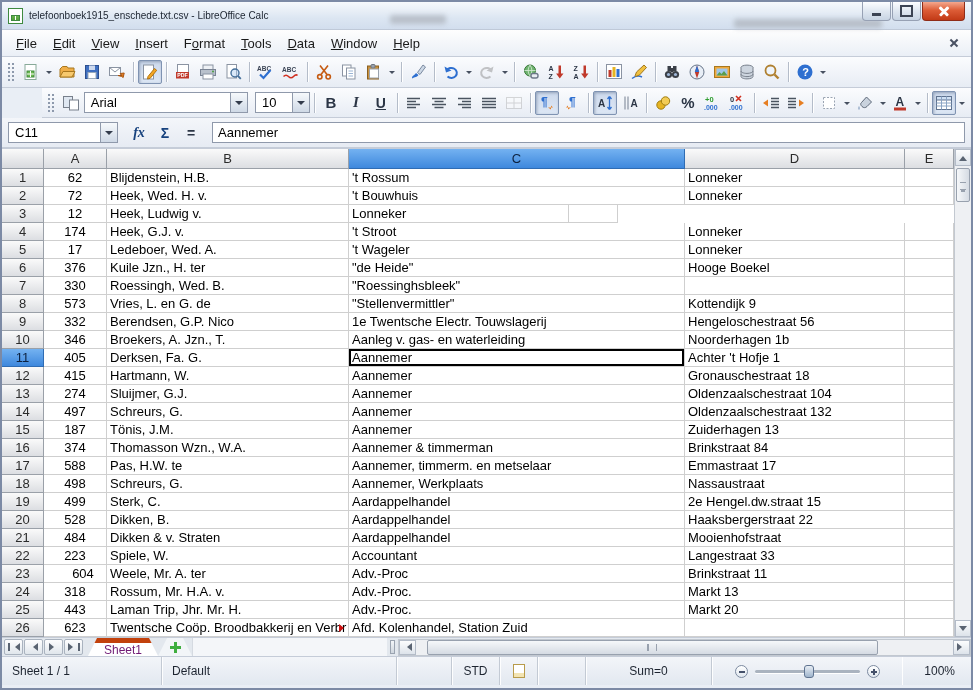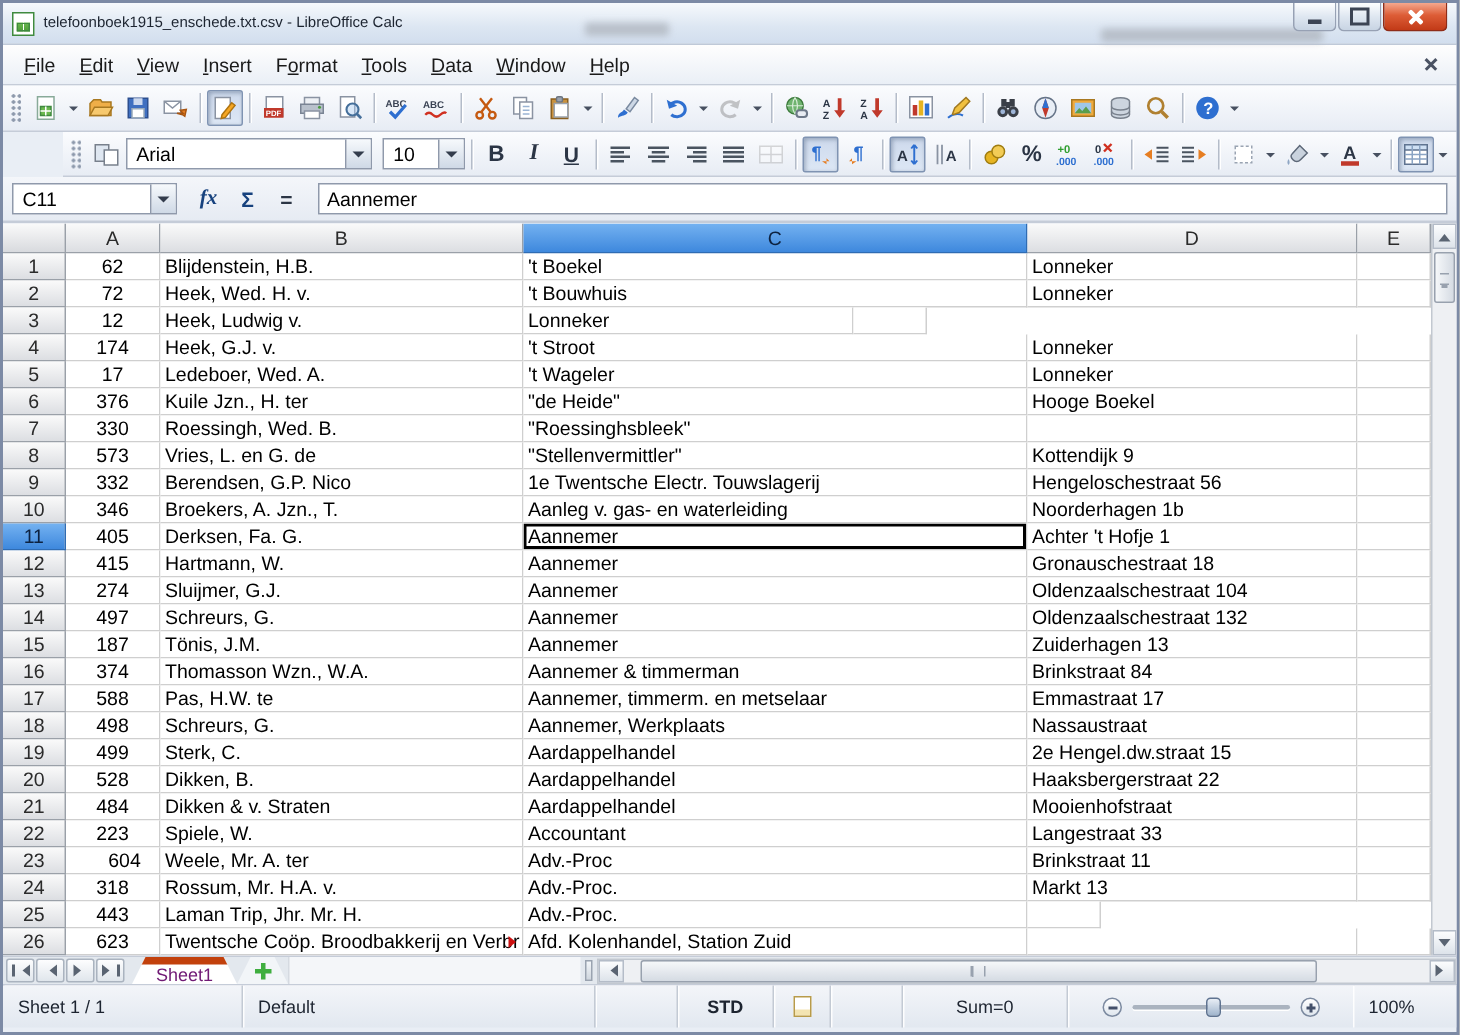--- a/index.html
+++ b/index.html
@@ -93,25 +93,25 @@
   .tabsplit{width:5px;height:14px;background:linear-gradient(#f3f6f9,#cfd6de);border:1px solid #9aa3b0;margin:0 3px;}
   .hscroll{flex:1;height:17px;display:flex;align-items:center;background:#eef0f3;border:1px solid #c2c8d0;}
   .hbtn{width:17px;height:15px;background:linear-gradient(#fcfdfe,#dde3ea);border:1px solid #b4bcc8;display:flex;align-items:center;justify-content:center;}
   .htrack{flex:1;height:15px;position:relative;}
   .hthumb{position:absolute;left:2%;width:84%;top:0;height:15px;background:linear-gradient(#f6f8fa,#d5dbe3);border:1px solid #98a1ae;border-radius:2px;}
   .hthumb::after{content:"";position:absolute;left:50%;top:3px;bottom:3px;width:8px;transform:translateX(-50%);border-left:1px solid #98a1ae;border-right:1px solid #98a1ae;box-shadow:inset 3px 0 0 -2px #98a1ae;}
 
   
   .statusbar{height:29px;flex:0 0 29px;display:flex;align-items:center;background:linear-gradient(#f3f5f9,#e2e8f0);border-top:1px solid #c5ccd8;font-size:12px;color:#1d2430;}
   .sseg{height:100%;display:flex;align-items:center;padding:0 10px;border-right:1px solid #c3cad4;box-shadow:1px 0 0 rgba(255,255,255,.9);}
-  .seg-sheet{width:160px;} .seg-style{width:235px;} .seg-pad1{width:55px;} .seg-std{width:64px;justify-content:center;font-weight:bold;}
+  .seg-sheet{width:160px;} .seg-style{width:235px;} .seg-pad1{width:55px;} .seg-std{width:48px;justify-content:center;}
   .seg-doc{width:38px;justify-content:center;} .seg-pad2{width:48px;}
   .seg-sum{flex:1;justify-content:center;}
   .seg-zoom{width:190px;justify-content:center;border-right:none;}
-  .seg-pct{width:69px;justify-content:flex-end;border-right:none;padding-right:28px;}
+  .seg-pct{width:69px;justify-content:flex-end;border-right:none;padding-right:16px;}
   .doc-ico{width:12px;height:14px;background:#fff;border:1px solid #b89b4a;box-shadow:inset 0 -4px 0 #f3e4b2;}
   .zslider{display:flex;align-items:center;gap:7px;}
   .zcirc{width:13px;height:13px;border-radius:50%;border:1px solid #7c8aa0;background:linear-gradient(#fff,#dfe6ee);position:relative;}
   .zcirc::before{content:"";position:absolute;left:3px;top:5.5px;width:6px;height:1.5px;background:#44506a;}
   .zplus::after{content:"";position:absolute;left:5.5px;top:3px;width:1.5px;height:6px;background:#44506a;}
   .ztrack{width:105px;height:3px;background:#aab3bf;border-radius:2px;position:relative;box-shadow:0 1px 0 #fff;}
   .zthumb{position:absolute;left:47%;top:-5px;width:10px;height:13px;background:linear-gradient(#e8eef5,#9fb4cc);border:1px solid #5f7390;border-radius:3px;}
 
   svg{display:block;}
 </style>
@@ -518,21 +518,21 @@
           <div class="hcell" style="width: 63px;">A</div>
           <div class="hcell" style="width: 242px;">B</div>
           <div class="hcell sel" style="width: 336px;">C</div>
           <div class="hcell" style="width: 220px;">D</div>
           <div class="hcell" style="width: 49px;">E</div>
         </div>
         <div class="grow">
           <div class="hcell" style="width: 42px;">1</div>
           <div class="cell num" style="width: 63px;">62</div>
           <div class="cell" style="width: 242px;">Blijdenstein, H.B.</div>
-          <div class="cell" style="width: 336px;">'t Boekel</div>
+          <div class="cell" style="width: 336px;">'t Rossum</div>
           <div class="cell" style="width: 220px;">Lonneker</div>
           <div class="cell" style="width: 49px;"></div>
         </div>
         <div class="grow">
           <div class="hcell" style="width: 42px;">2</div>
           <div class="cell num" style="width: 63px;">72</div>
           <div class="cell" style="width: 242px;">Heek, Wed. H. v.</div>
           <div class="cell" style="width: 336px;">'t Bouwhuis</div>
           <div class="cell" style="width: 220px;">Lonneker</div>
           <div class="cell" style="width: 49px;"></div>
@@ -710,20 +710,21 @@
           <div class="cell" style="width: 242px;">Rossum, Mr. H.A. v.</div>
           <div class="cell" style="width: 336px;">Adv.-Proc.</div>
           <div class="cell" style="width: 220px;">Markt 13</div>
           <div class="cell" style="width: 49px;"></div>
         </div>
         <div class="grow">
           <div class="hcell" style="width: 42px;">25</div>
           <div class="cell num" style="width: 63px;">443</div>
           <div class="cell" style="width: 242px;">Laman Trip, Jhr. Mr. H.</div>
           <div class="cell" style="width: 336px;">Adv.-Proc.</div>
+          <div class="cell" style="width: 220px;">Markt 20</div>
           <div class="cell" style="width: 49px;"></div>
         </div>
         <div class="grow">
           <div class="hcell" style="width: 42px;">26</div>
           <div class="cell num" style="width: 63px;">623</div>
           <div class="cell" style="width: 242px;">Twentsche Coöp. Broodbakkerij en Verbr<span class="ovf"></span></div>
           <div class="cell" style="width: 336px;">Afd. Kolenhandel, Station Zuid</div>
           <div class="cell" style="width: 220px;"></div>
           <div class="cell" style="width: 49px;"></div>
         </div>

